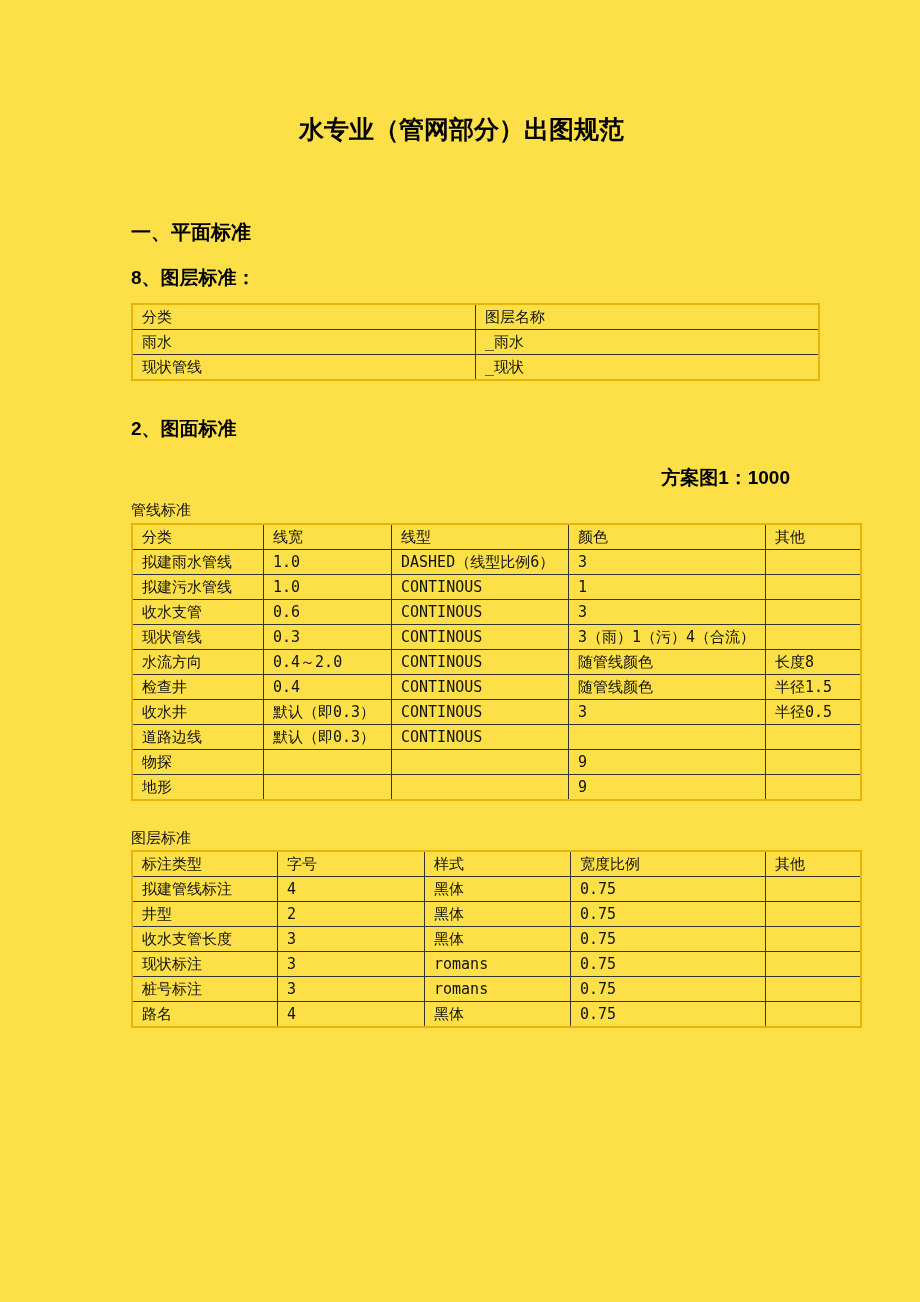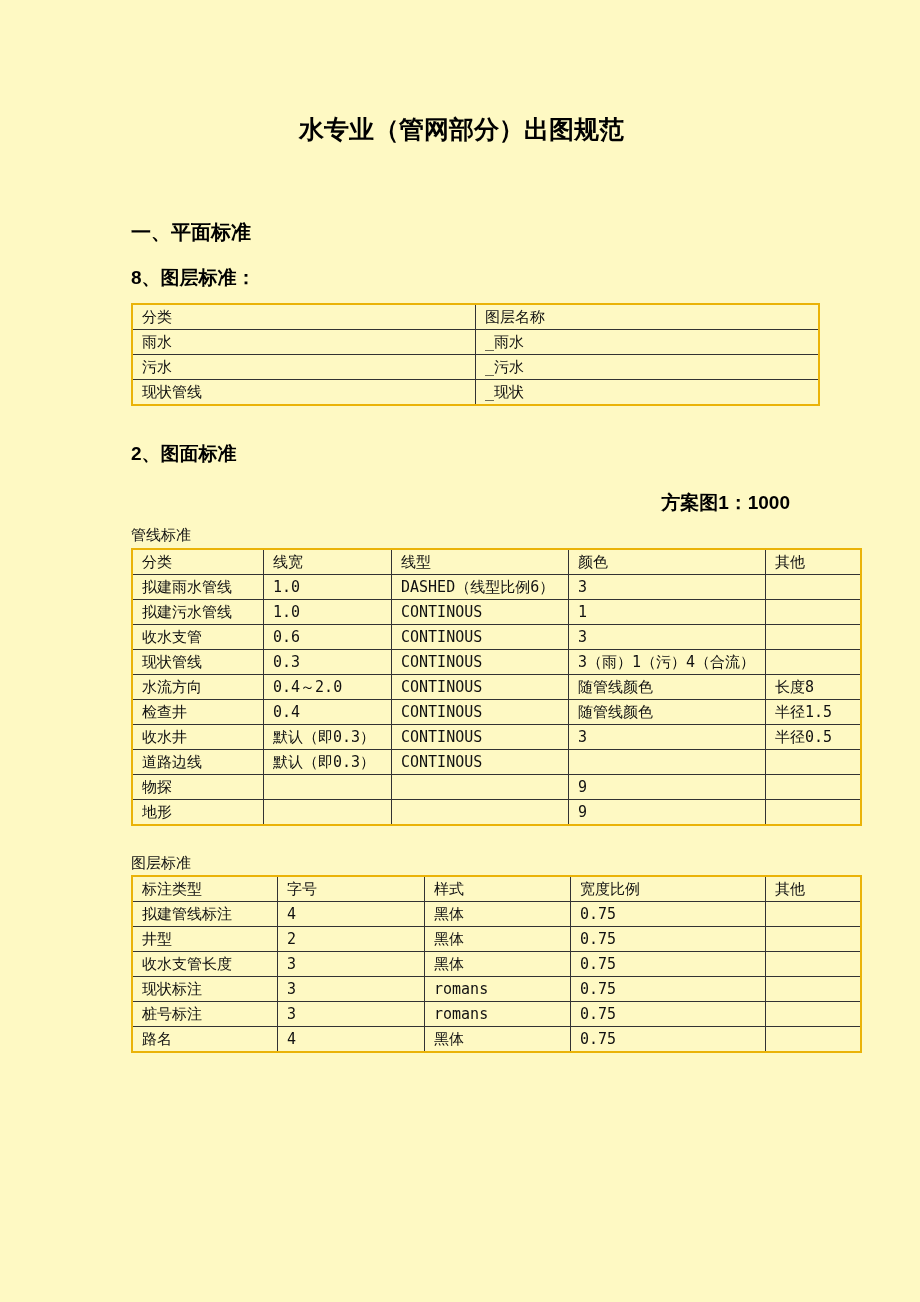--- a/index.html
+++ b/index.html
@@ -1,20 +1,20 @@
 <!DOCTYPE html>
 <html><head>
 <meta charset="utf-8">
 <style>
   html, body { margin: 0; padding: 0; background: #ffffff; }
   .page {
     position: relative;
     width: 920px;
     height: 1302px;
-    background: #fef9c3;
+    background: #fde047;
     color: #1a1a1a;
     font-family: "Liberation Serif", "DejaVu Serif", serif;
     overflow: hidden;
   }
   .content {
     margin-left: 131px;
     width: 659px;
   }
   .doc-title {
     padding-top: 112px;
@@ -117,24 +117,20 @@
       <tbody>
         <tr>
           <td class="c1-0">分类</td>
           <td class="c1-1">图层名称</td>
         </tr>
         <tr>
           <td>雨水</td>
           <td>_雨水</td>
         </tr>
         <tr>
-          <td>污水</td>
-          <td>_污水</td>
-        </tr>
-        <tr>
           <td>现状管线</td>
           <td>_现状</td>
         </tr>
       </tbody>
     </table>
 
     <div class="h-sub2">2、图面标准</div>
     <div class="h-scheme">方案图1：1000</div>
     <div class="caption c1">管线标准</div>
 

